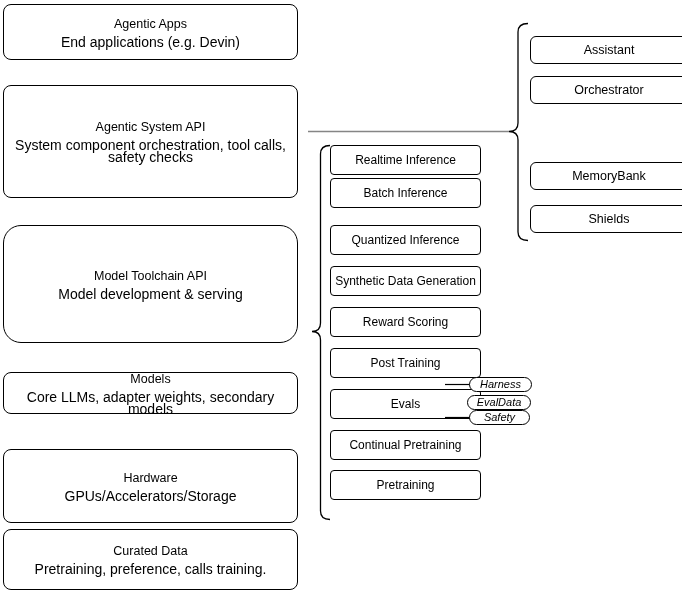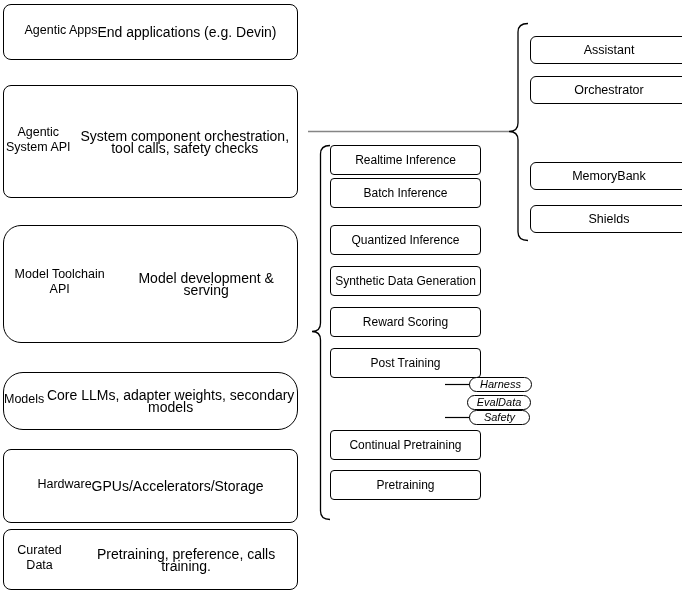--- a/index.html
+++ b/index.html
@@ -7,21 +7,21 @@
     position:relative;width:682px;height:591px;background:#ffffff;overflow:hidden;
     font-family:"Liberation Sans","DejaVu Sans",sans-serif;color:#000;
   }
   svg.layer{position:absolute;left:0;top:0;width:682px;height:591px;}
   #brace-layer{z-index:0;}
   #leader-layer{z-index:2;}
 
   .lbox{
     position:absolute;left:3px;width:295px;box-sizing:border-box;
     border:1.3px solid #000;background:#fff;z-index:1;
-    display:flex;flex-direction:row;align-items:center;justify-content:center;
+    display:flex;flex-direction:column;align-items:center;justify-content:center;
     text-align:center;
   }
   .btitle{font-size:12.5px;line-height:15px;margin-bottom:4px;}
   .bsub{font-size:14px;line-height:12px;}
 
   .mbox{
     position:absolute;left:330px;width:151px;height:30px;box-sizing:border-box;
     border:1.3px solid #000;border-radius:4px;background:#fff;z-index:1;
     display:flex;align-items:center;justify-content:center;
     font-size:12px;text-align:center;
@@ -61,41 +61,42 @@
   <div class="lbox" style="top:85px;height:113px;border-radius:8px">
     <div class="btitle">Agentic System API</div>
     <div class="bsub">System component orchestration, tool calls, safety checks</div>
   </div>
 
   <div class="lbox" style="top:225px;height:118px;border-radius:18px">
     <div class="btitle">Model Toolchain API</div>
     <div class="bsub">Model development &amp; serving</div>
   </div>
 
-  <div class="lbox" style="top:372px;height:58px;border-radius:20px">
+  <div class="lbox" style="top:372px;height:42px;border-radius:8px">
     <div class="btitle">Models</div>
     <div class="bsub">Core LLMs, adapter weights, secondary models</div>
   </div>
 
   <div class="lbox" style="top:449px;height:74px;border-radius:8px">
     <div class="btitle">Hardware</div>
     <div class="bsub">GPUs/Accelerators/Storage</div>
   </div>
 
   <div class="lbox" style="top:529px;height:61px;border-radius:8px">
     <div class="btitle">Curated Data</div>
     <div class="bsub">Pretraining, preference, calls training.</div>
   </div>
 
   <div class="mbox" style="top:145px">Realtime Inference</div>
   <div class="mbox" style="top:178px">Batch Inference</div>
   <div class="mbox" style="top:225px">Quantized Inference</div>
   <div class="mbox" style="top:266px">Synthetic Data Generation</div>
   <div class="mbox" style="top:307px">Reward Scoring</div>
   <div class="mbox" style="top:348px">Post Training</div>
+  <div class="mbox" style="top:389px">Evals</div>
   <div class="mbox" style="top:430px">Continual Pretraining</div>
   <div class="mbox" style="top:470px">Pretraining</div>
 
   <svg class="layer" id="leader-layer">
     <path d="M445,384.5 L471,384.5" stroke="#000" stroke-width="1.2" fill="none"></path>
     <path d="M445,417.5 L471,417.5" stroke="#000" stroke-width="1.2" fill="none"></path>
   </svg>
 
   <div class="pill" style="left:469px;top:377px;width:63px">Harness</div>
   <div class="pill" style="left:467px;top:395px;width:64px">EvalData</div>

